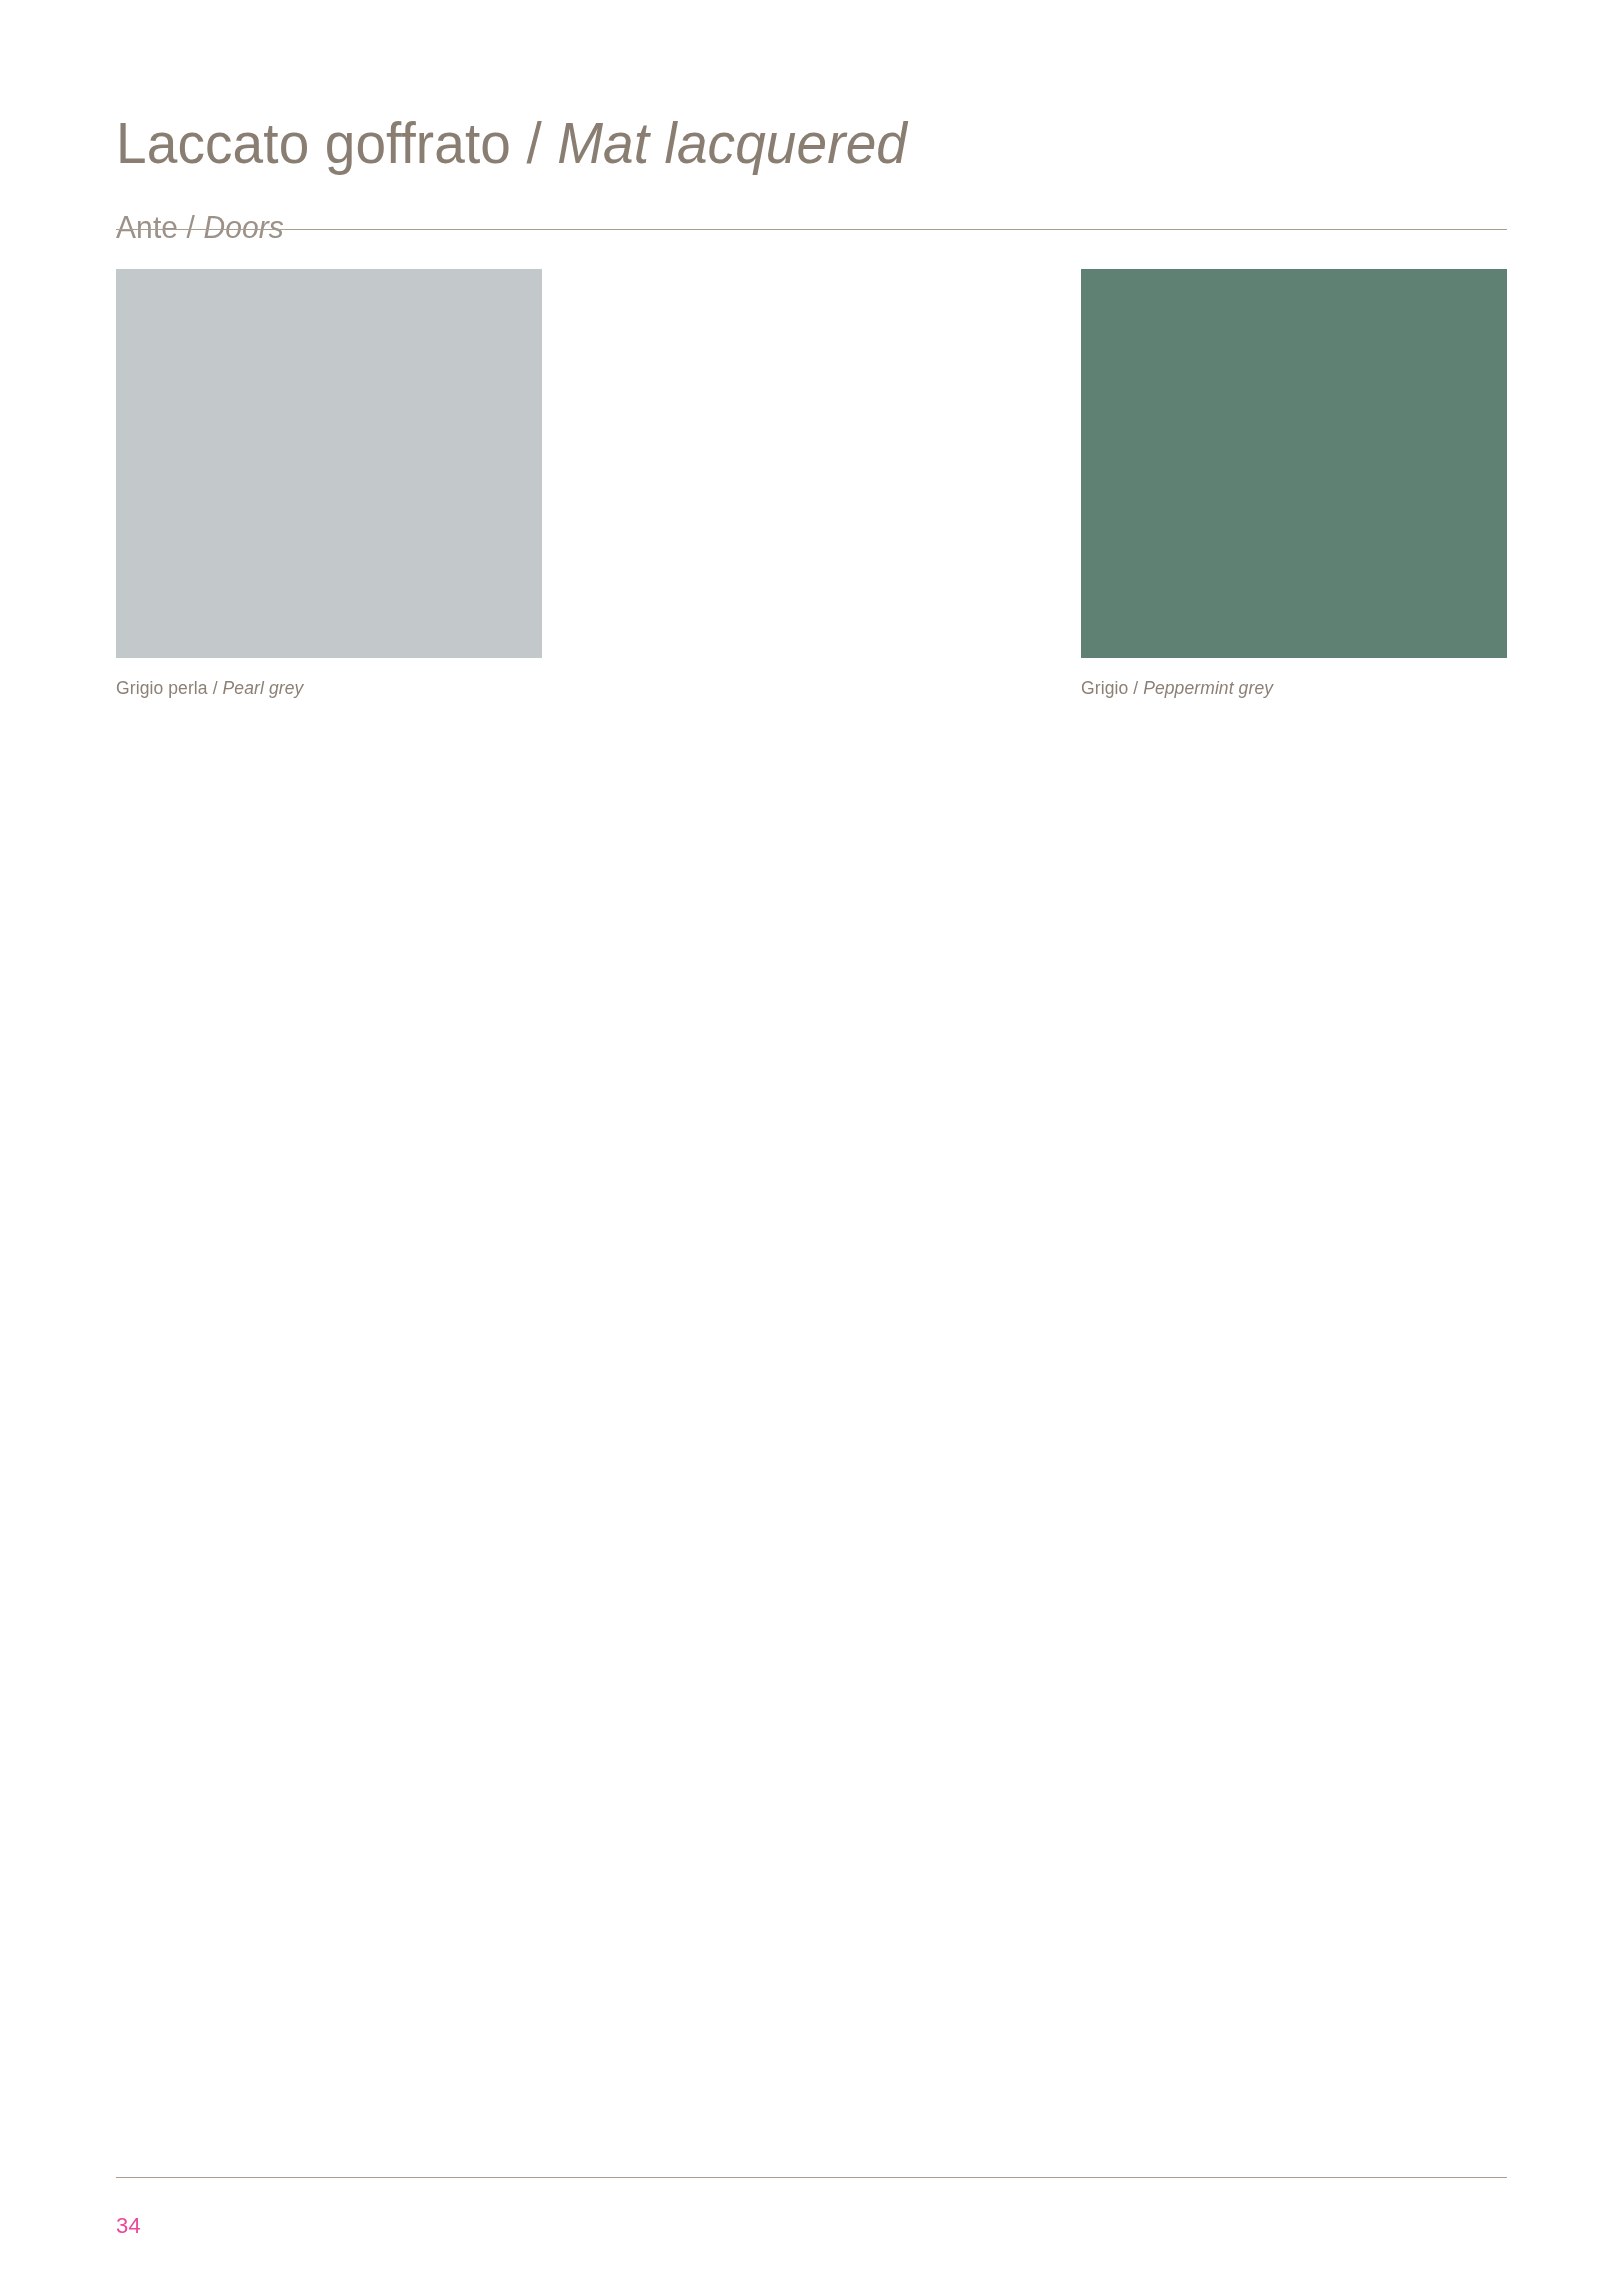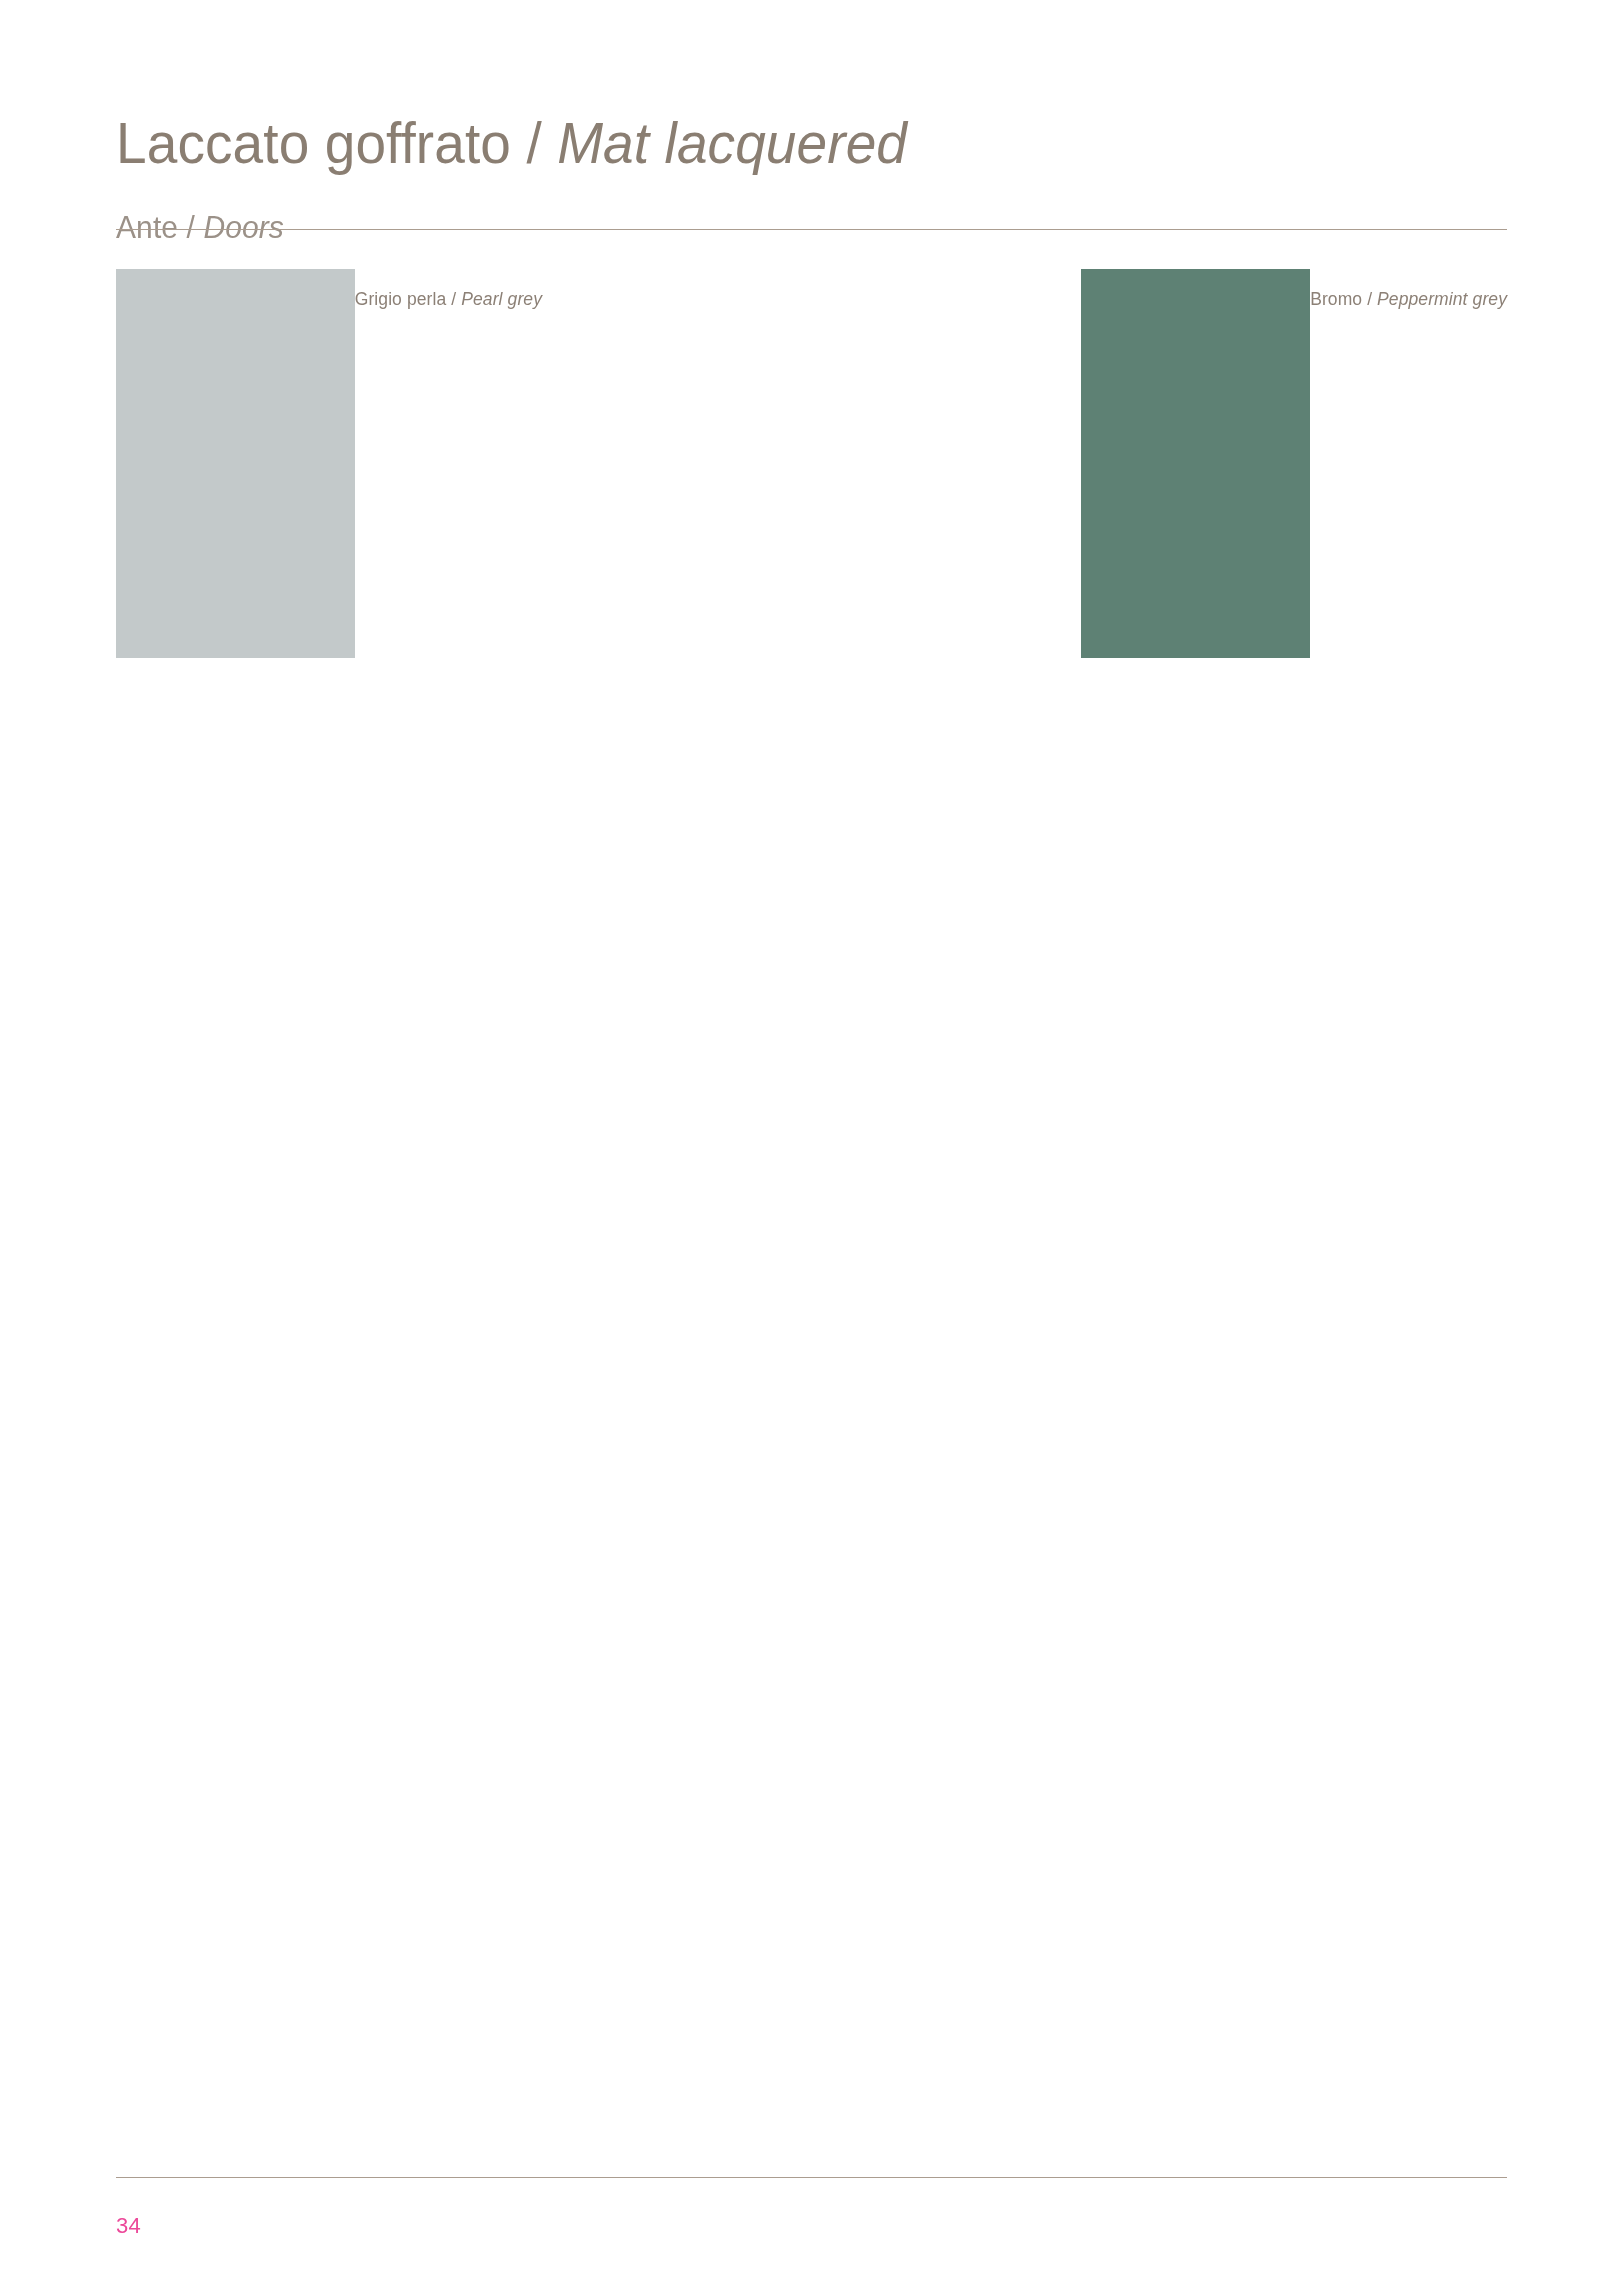--- a/index.html
+++ b/index.html
@@ -75,21 +75,21 @@
     left: 116px;
     top: 269px;
     width: 1391px;
     display: flex;
     flex-direction: row;
     justify-content: space-between;
   }
   .swatch-cell {
     width: 426px;
     display: flex;
-    flex-direction: row;
+    flex-direction: column;
     justify-content: center;
   }
   .swatch-chip {
     width: 426px;
     height: 389px;
     display: block;
   }
   .swatch-caption {
     margin-top: 19.5px;
     font-size: 17.5px;
@@ -129,21 +129,21 @@
   <div class="swatch-grid">
 
     <div class="swatch-cell">
       <div class="swatch-chip" style="background-color: rgb(195, 201, 202);"></div>
       <div class="swatch-caption"><span>Grigio perla</span><span> / </span><span class="it">Pearl grey</span></div>
     </div>
 
 
     <div class="swatch-cell">
       <div class="swatch-chip" style="background-color: rgb(94, 129, 116);"></div>
-      <div class="swatch-caption"><span>Bromo</span><span> / </span><span class="it">Peppermint grey</span></div>
+      <div class="swatch-caption"><span>Grigio</span><span> / </span><span class="it">Peppermint grey</span></div>
     </div>
 
   </div>
 
   <div class="rule rule-bottom"></div>
 
   <div class="page-number">34</div>
 
 </div>
 

